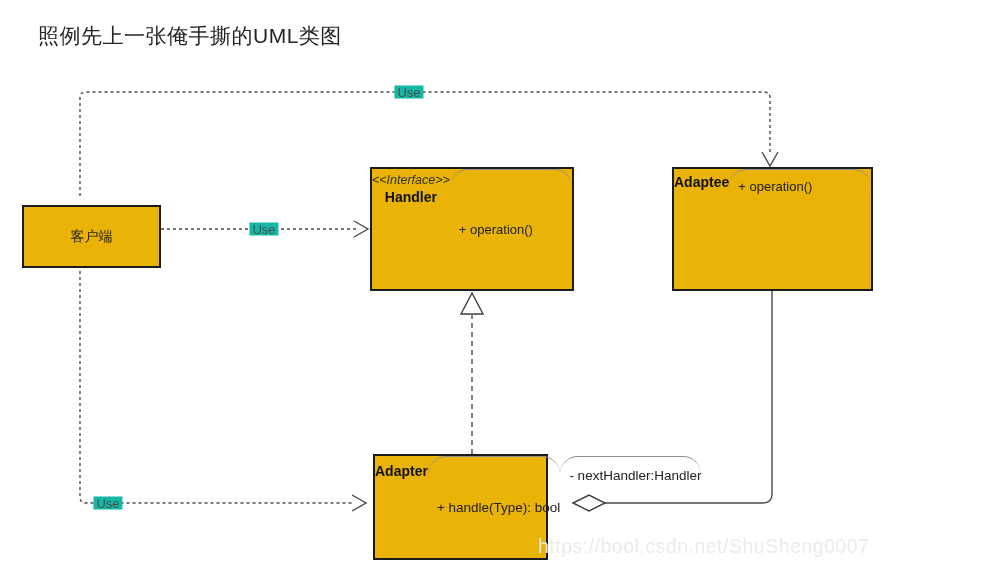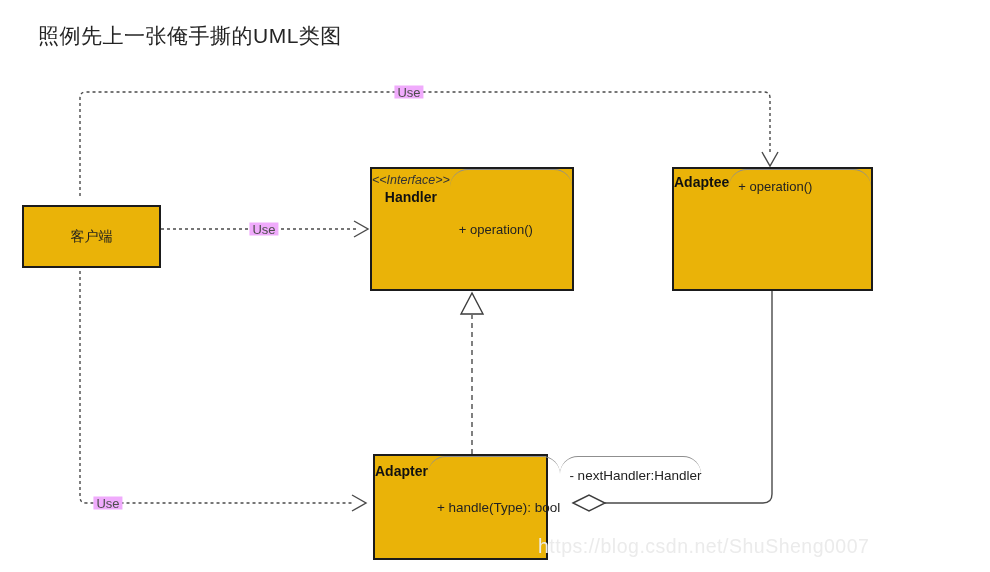--- a/index.html
+++ b/index.html
@@ -62,21 +62,21 @@
   .member.top-align { align-items: flex-start; padding-top: 9px; }
   .client-box {
     align-items: center;
     justify-content: center;
     font-size: 14px;
     color: #1e1e1e;
   }
   .use-label {
     position: absolute;
     transform: translate(-50%, -50%);
-    background: #f0abfc;
+    background: #14b8a6;
     padding: 0 3px;
     font-size: 13px;
     color: #4d4d4d;
     line-height: 1;
     white-space: nowrap;
   }
   .watermark {
     position: absolute;
     left: 538px;
     top: 535px;
@@ -146,15 +146,15 @@
     </div>
     <div class="sec member" style="height:38px; font-size:13.5px;">
       <span>- nextHandler:Handler</span>
     </div>
   </div>
 
   <div class="use-label" style="left:409px; top:92px;">Use</div>
   <div class="use-label" style="left:264px; top:229px;">Use</div>
   <div class="use-label" style="left:108px; top:503px;">Use</div>
 
-  <div class="watermark">https://blog.csdn.net/ShuSheng0007</div>
+  <div class="watermark">https://bool.csdn.net/ShuSheng0007</div>
 
 </div>
 
 </body></html>

